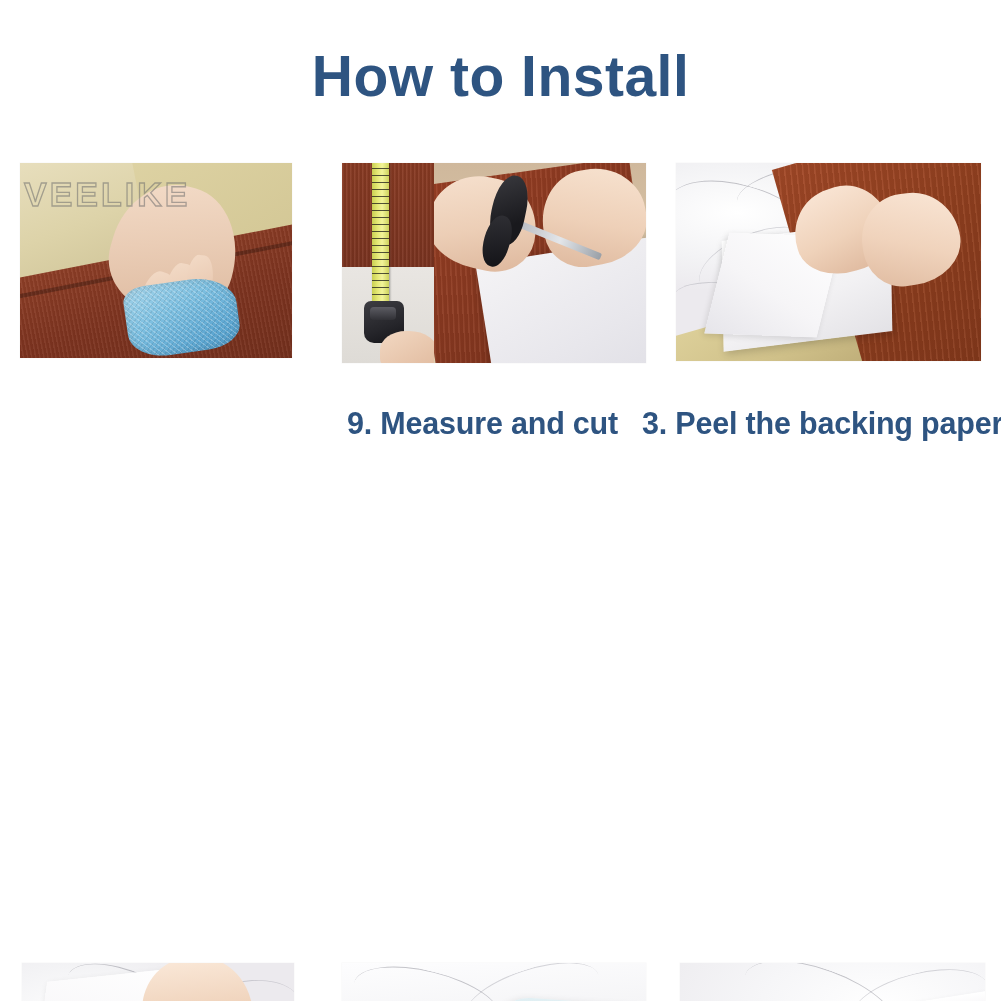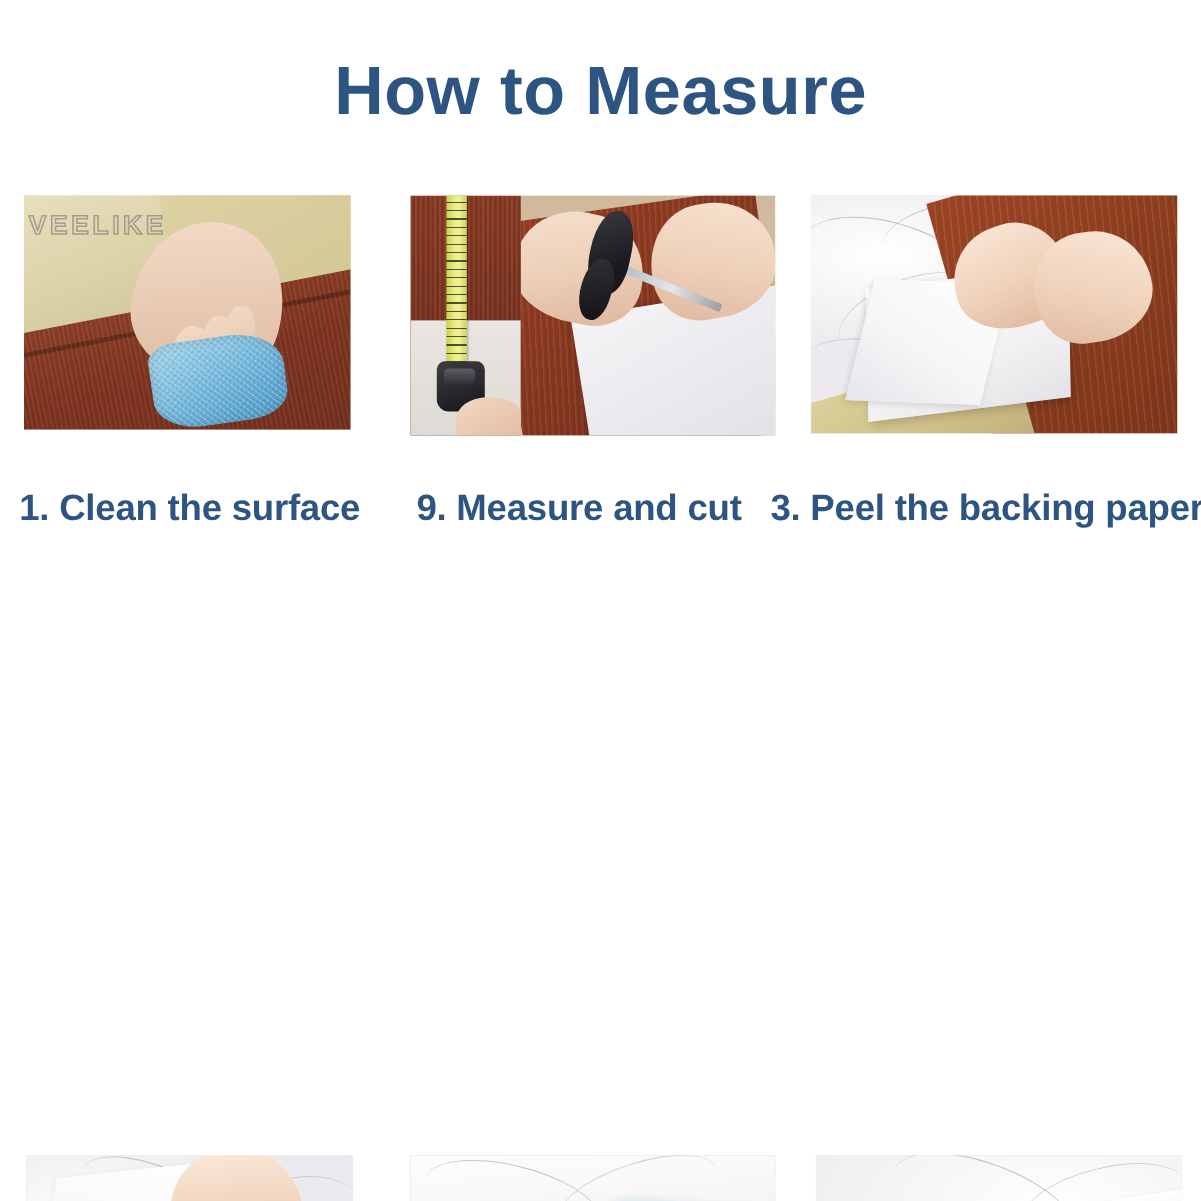--- a/index.html
+++ b/index.html
@@ -132,21 +132,21 @@
   }
   .p1 .cloth-tuck {
     position: absolute; left: 163px; top: 60px;
     width: 44px; height: 34px;
     background: linear-gradient(160deg, #6fb2d8, #4a8fbd);
     border-radius: 45% 55% 40% 50%;
     transform: rotate(20deg);
   }
   .watermark {
     position: absolute; left: 4px; top: 12px;
-    font-size: 22px; font-weight: bold;
+    font-size: 34px; font-weight: bold;
     letter-spacing: 3px;
     color: transparent;
     -webkit-text-stroke: 1.3px rgba(110,110,110,0.65);
     opacity: 0.85;
   }
 
   
   .p2 { width: 304px; height: 200px; }
   .p2 .left-pane {
     position: absolute; left: 0; top: 0; width: 92px; height: 200px;
@@ -331,21 +331,21 @@
   .p6 .strip {
     position: absolute; left: -14px; top: 52px; width: 340px; height: 30px;
     background: linear-gradient(180deg, #ffffff 0%, #f7f6f8 50%, #e9e8ec 100%);
     transform: rotate(-9deg);
     box-shadow: 0 3px 6px rgba(0,0,0,0.10);
   }
 </style>
 </head>
 <body>
 
-<div class="page-title">How to Measure</div>
+<div class="page-title">How to Install</div>
 
 <div class="steps-grid">
 
   <div class="step-row row-1">
 
     <div class="step-cell" style="left:20px;">
       <div class="photo p1">
         <div class="wood-light"></div>
         <div class="wood-light2"></div>
         <div class="wood-dark"></div>
@@ -401,21 +401,20 @@
             <div class="grain"></div>
           </div>
         <div class="wood-strip-yellow"></div>
         <div class="peel-back"></div>
         <div class="peel-fold"></div>
         <div class="hand-a"></div>
         <div class="hand-b2"></div>
       </div>
     </div>
 
-    <div class="caption" style="left:16px;  top:243px;">1. Clean the surface</div>
     <div class="caption" style="left:347px; top:243px;">9. Measure and cut</div>
     <div class="caption" style="left:642px; top:243px;">3. Peel the backing paper</div>
   </div>
 
   <div class="step-row row-2" style="top:0;">
 
     <div class="step-cell" style="left:22px; top:400px;">
       <div class="photo p4">
         <div class="marble-bg"></div>
         <div class="vein" style="left:40px; top:10px; width:140px; height:60px; transform:rotate(24deg);"></div>

